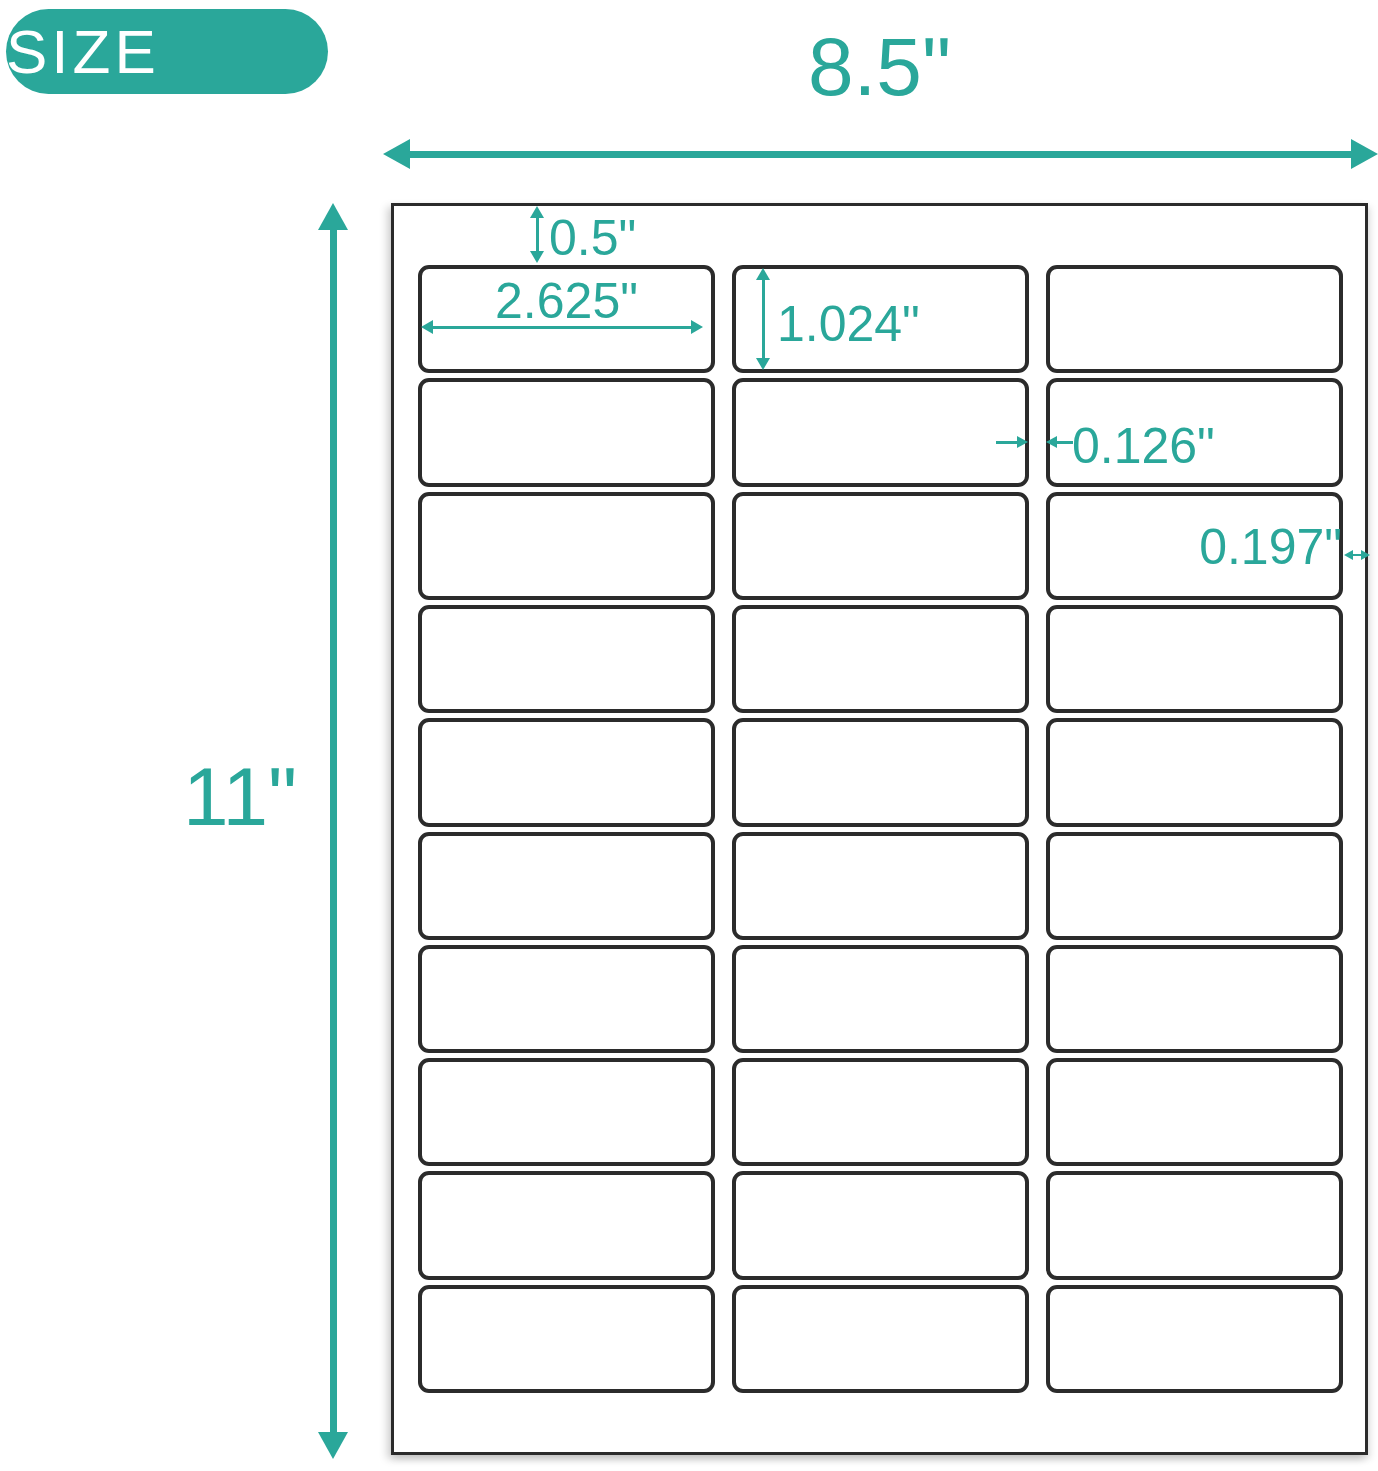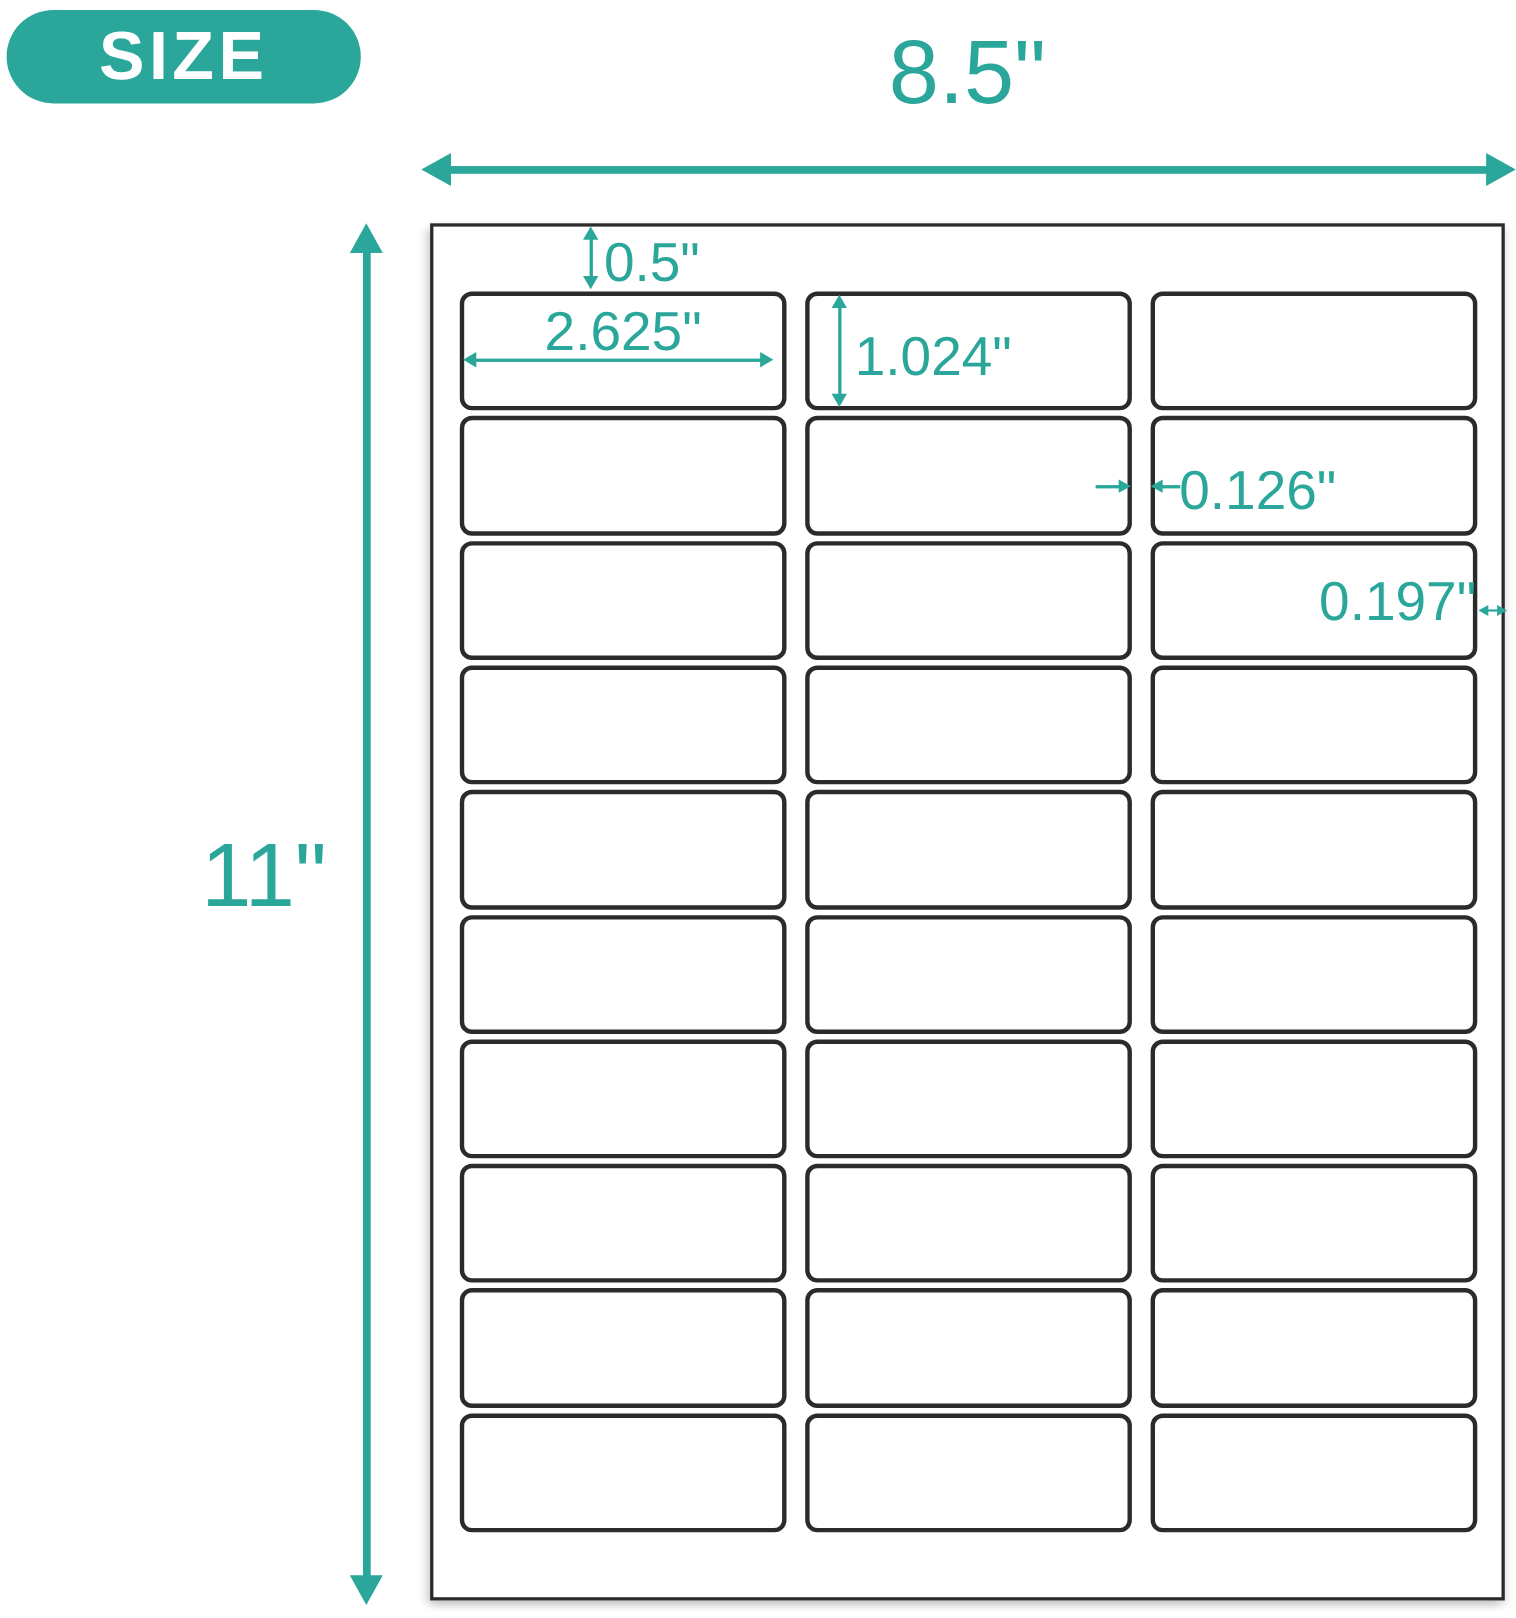--- a/index.html
+++ b/index.html
@@ -15,22 +15,22 @@
     font-family: "Liberation Sans", sans-serif;
     overflow: hidden;
   }
 
   
   .size-badge {
     position: absolute; left: 6px; top: 9px;
     width: 322px; height: 85px;
     background: var(--teal);
     border-radius: 44px;
-    display: flex; align-items: center; justify-content: center;
-    color: #fff; font-size: 62px; font-weight: bold; letter-spacing: 4px;
+    display: flex; align-items: center; justify-content: flex-start;
+    color: #fff; font-size: 62px; font-weight: normal; letter-spacing: 4px;
   }
 
   
   .dim-big { position: absolute; color: var(--teal); font-size: 82px; line-height: 82px; }
   .dim-sheet-width { left: 391px; top: 26px; width: 977px; text-align: center; }
   .dim-sheet-height { left: 158px; top: 756px; width: 164px; text-align: center; }
 
   
   .big-harrow { position: absolute; left: 383px; top: 137px; width: 995px; height: 34px; }
   .big-harrow .ln { position: absolute; left: 22px; right: 22px; top: 14px; height: 7px; background: var(--teal); }

